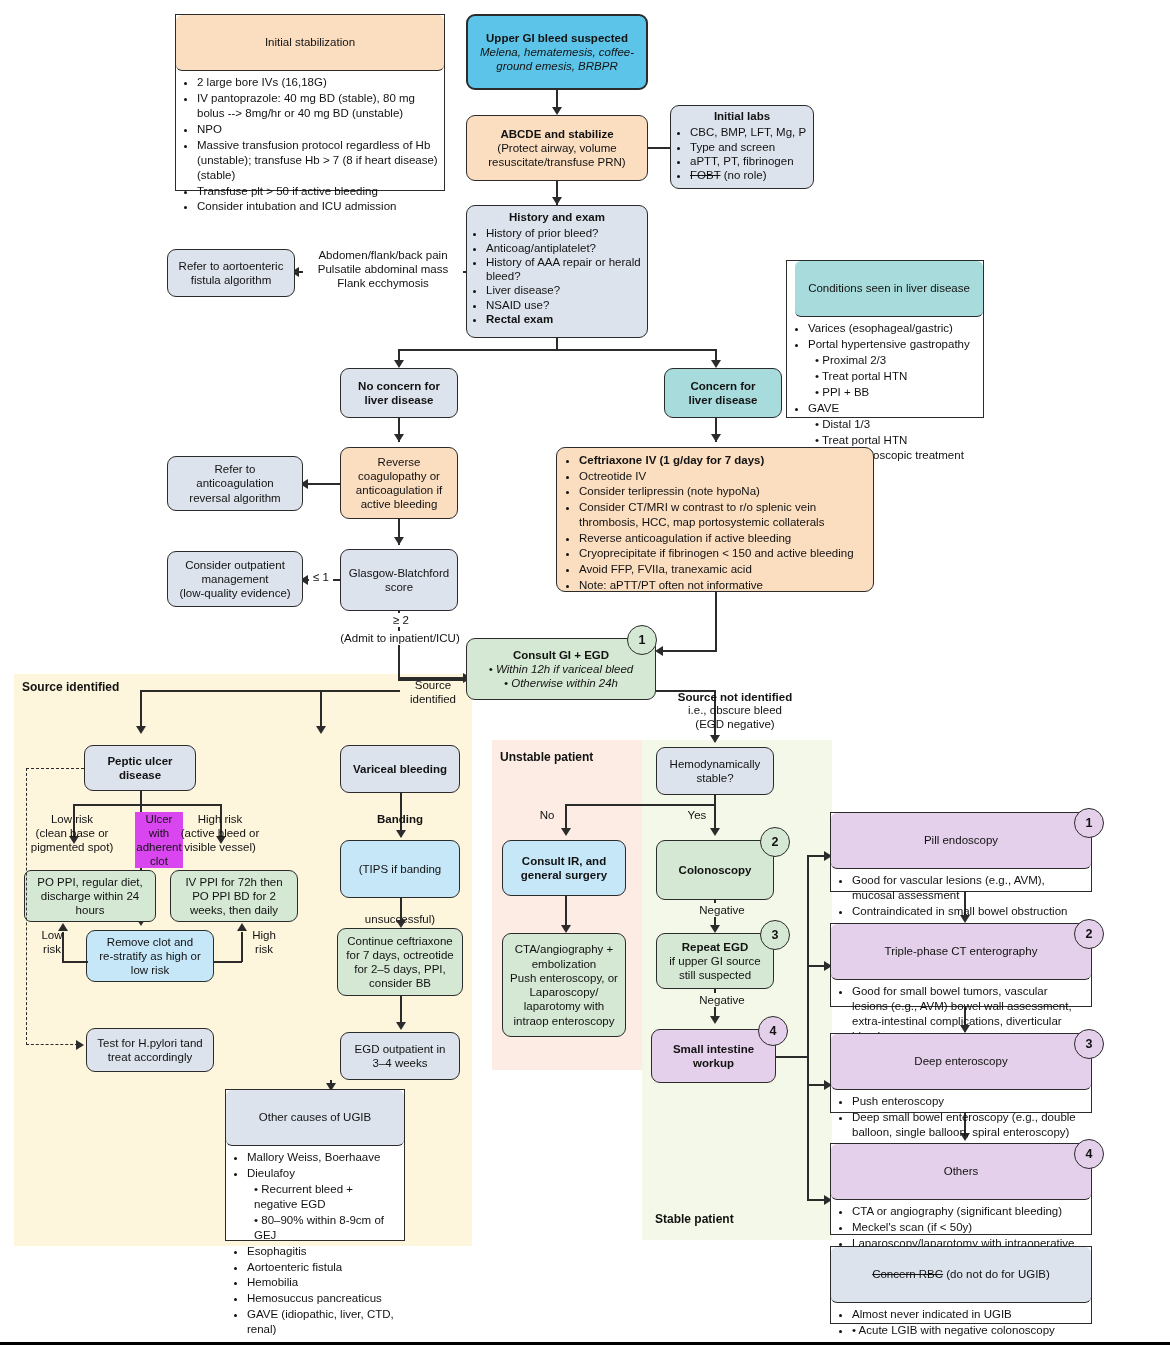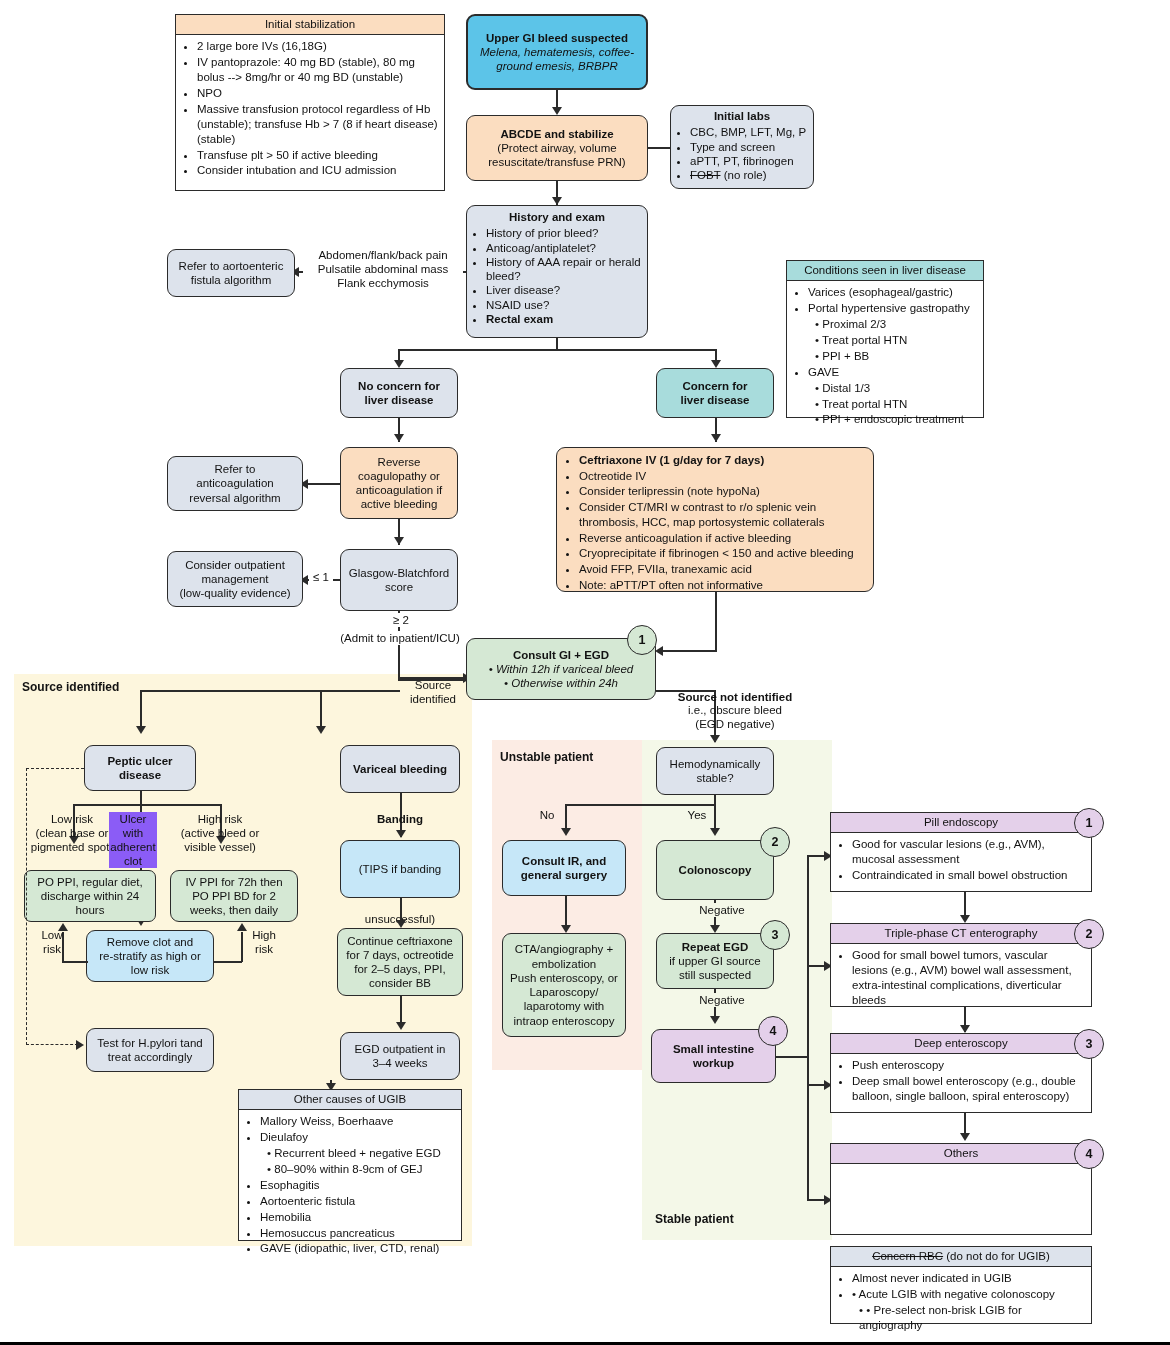--- a/index.html
+++ b/index.html
@@ -14,28 +14,28 @@
   .rnd{border-radius:9px;}
   .thick{border-width:2px;}
   .b{font-weight:bold;}
   .i{font-style:italic;}
 
   
   .c-grey{background:#dde3ec;}
   .c-orange{background:#fbddc0;}
   .c-blue{background:#5cc4e8;}
   .c-lblue{background:#c6e7f8;}
-  .c-teal{background:#a8dcdc;}
+  .c-teal{background:#a8dcdc;margin-left:8px;}
   .c-green{background:#d5e8d4;}
   .c-purple{background:#e4d0ea;}
 
   
   .listbox{position:absolute;box-sizing:border-box;border:1.3px solid #2b2b2b;background:#fff;
            font-size:11.5px;line-height:1.3;}
-  .listbox .hd{text-align:center;padding:2px 4px;border-bottom:1.3px solid #2b2b2b;font-size:11.5px;}
+  .listbox .hd{text-align:center;padding:20px 4px;border-bottom:1.3px solid #2b2b2b;font-size:11.5px;border-radius:6px;}
   .listbox .bd{padding:4px 6px 5px 6px;}
   .listbox ul{margin:0;padding-left:15px;}
   .listbox li{margin:0 0 1px 0;}
   .listbox ul.sub{list-style:none;padding-left:7px;margin-top:1px;}
   .listbox ul.sub li:before{content:"• ";}
   .strike{text-decoration:line-through;}
 
   
   .bnode{position:absolute;box-sizing:border-box;border:1.3px solid #2b2b2b;border-radius:9px;
          font-size:11.5px;line-height:1.28;padding:5px 8px;text-align:left;}
@@ -263,21 +263,21 @@
   <div class="ln lnv" style="left:73px;top:804px;height:38px;"></div>
   <div class="arw arw-d" style="left:69px;top:836px;"></div>
   <div class="ln lnv" style="left:140px;top:804px;height:120px;"></div>
   <div class="arw arw-d" style="left:136px;top:918px;"></div>
   <div class="ln lnv" style="left:220px;top:804px;height:38px;"></div>
   <div class="arw arw-d" style="left:216px;top:836px;"></div>
 
   <div class="elabel" style="left:18px;top:812px;width:108px;white-space:pre-line;">Low risk
 (clean base or
 pigmented spot)</div>
-  <div class="elabel" style="left:109px;top:812px;width:48px;white-space:pre-line;background:#8b5cf6;">Ulcer with
+  <div class="elabel" style="left:135px;top:812px;width:48px;white-space:pre-line;background:#d946ef;">Ulcer with
 adherent
 clot</div>
   <div class="elabel" style="left:166px;top:812px;width:108px;white-space:pre-line;">High risk
 (active bleed or
 visible vessel)</div>
 
   <div class="node rnd c-green" style="left:24px;top:870px;width:132px;height:52px;border-radius:7px;">
     <div>PO PPI, regular diet,</div>
     <div>discharge within 24</div>
     <div>hours</div>
@@ -335,21 +335,21 @@
   </div>
   <div class="ln lnv" style="left:400px;top:996px;height:32px;"></div>
   <div class="arw arw-d" style="left:396px;top:1022px;"></div>
   <div class="node rnd c-grey" style="left:340px;top:1032px;width:120px;height:48px;">
     <div>EGD outpatient in</div>
     <div>3–4 weeks</div>
   </div>
   <div class="ln lnv" style="left:330px;top:1080px;height:10px;"></div>
   <div class="arw arw-d" style="left:326px;top:1083px;"></div>
 
-  <div class="listbox" style="left:238px;top:1089px;width:224px;height:152px;">
+  <div class="listbox" style="left:225px;top:1089px;width:180px;height:152px;">
     <div class="hd c-grey">Other causes of UGIB</div>
     <div class="bd">
         <ul>
       <li>Mallory Weiss, Boerhaave</li>
       <li><span>Dieulafoy</span>
         <ul class="sub">
           <li>Recurrent bleed + negative EGD</li>
           <li>80–90% within 8-9cm of GEJ</li>
         </ul>
       </li>
@@ -466,20 +466,27 @@
         <ul>
       <li>Push enteroscopy</li>
       <li>Deep small bowel enteroscopy (e.g., double balloon, single balloon, spiral enteroscopy)</li>
     </ul>
       </div>
   </div>
   <div class="badge p" style="left:1074px;top:1029px;">3</div>
 
   <div class="listbox" style="left:830px;top:1143px;width:262px;height:92px;">
     <div class="hd c-purple">Others</div>
+    <div class="bd">
+        <ul>
+      <li>CTA or angiography (significant bleeding)</li>
+      <li>Meckel's scan (if &lt; 50y)</li>
+      <li>Laparoscopy/laparotomy with intraoperative enteroscopy</li>
+    </ul>
+      </div>
   </div>
   <div class="badge p" style="left:1074px;top:1139px;">4</div>
 
   <div class="listbox" style="left:830px;top:1246px;width:262px;height:78px;">
     <div class="hd c-grey"><span class="strike">Concern RBC</span><span> (do not do for UGIB)</span></div>
     <div class="bd">
         <ul>
       <li>Almost never indicated in UGIB</li>
       <li><span>• Acute LGIB with negative colonoscopy</span></li>
     </ul>

